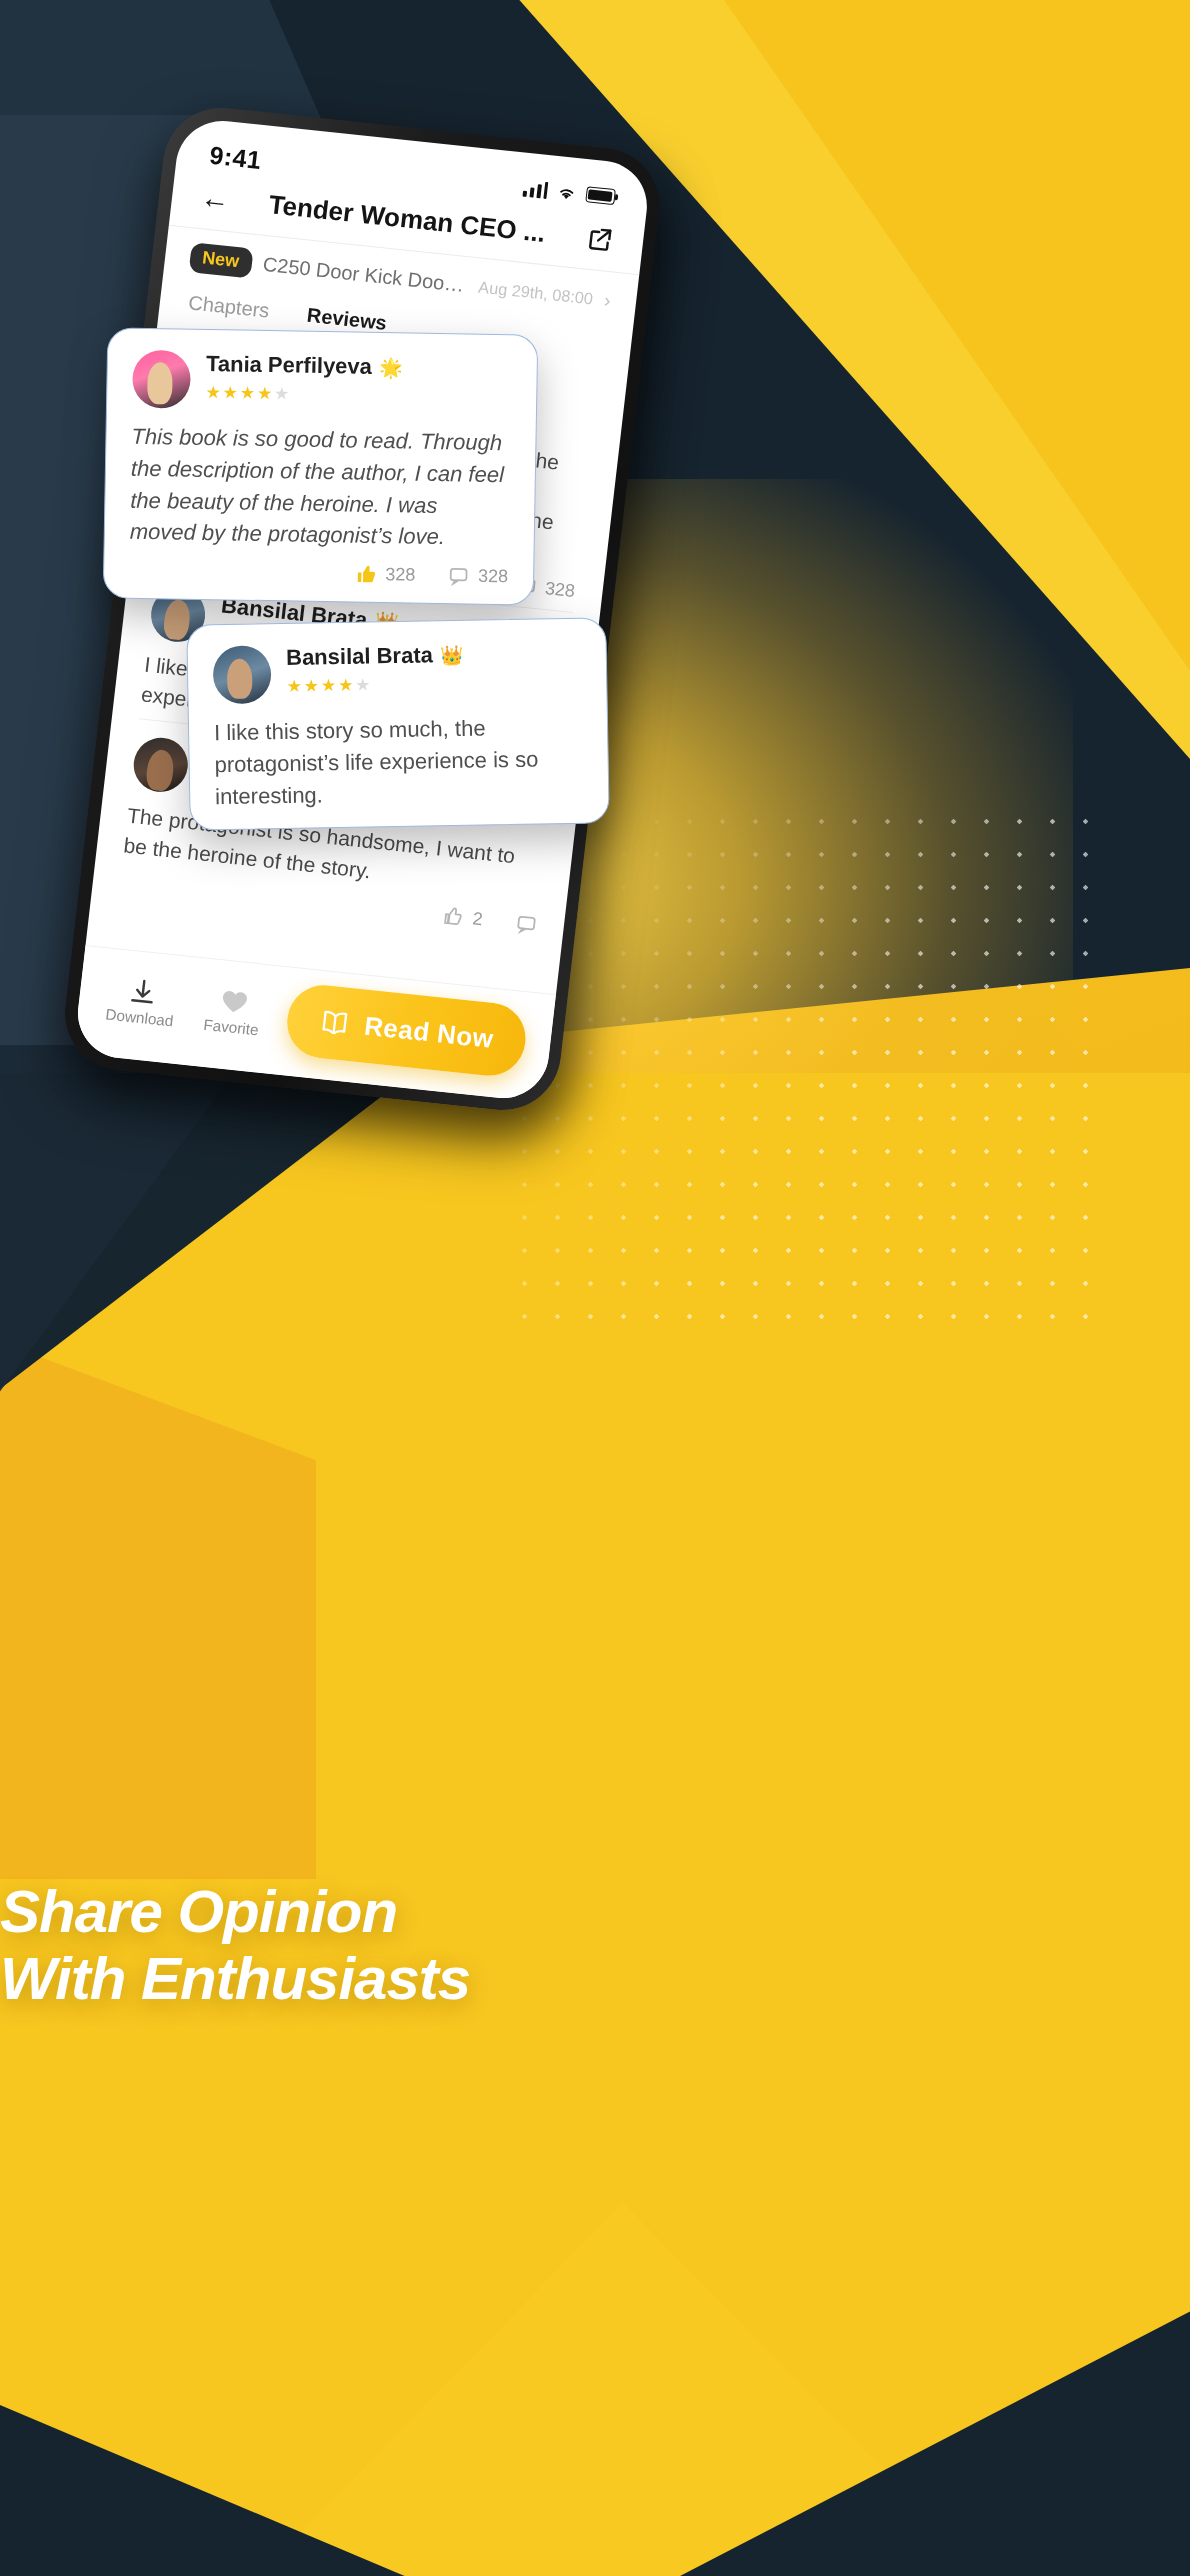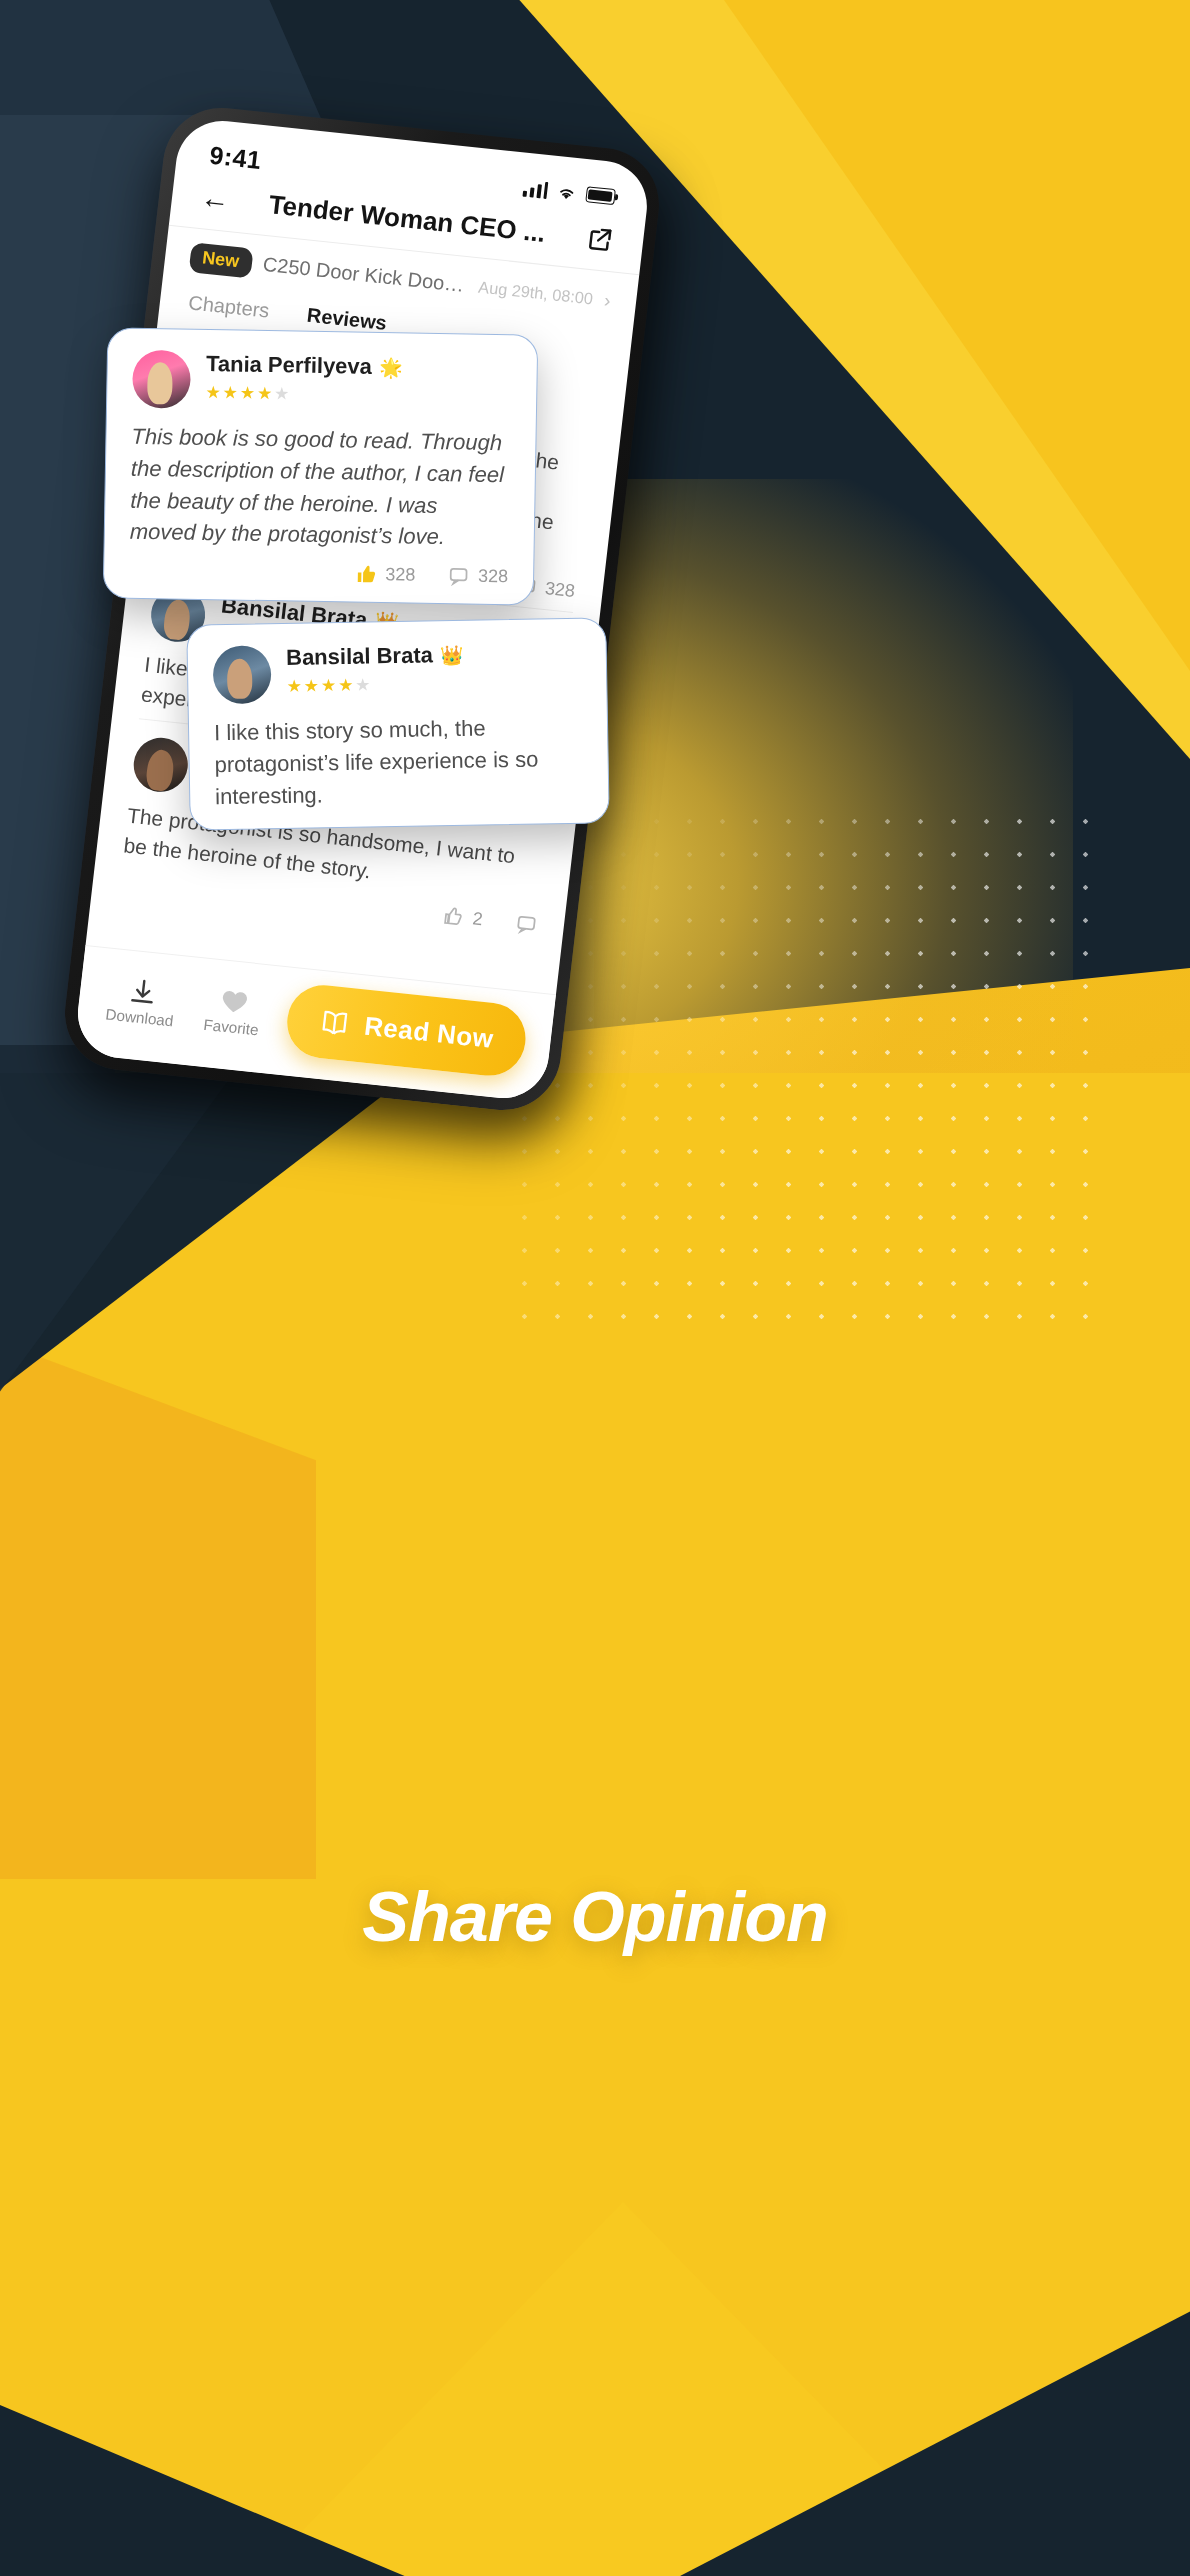--- a/index.html
+++ b/index.html
@@ -242,24 +242,23 @@
     display:flex; align-items:center; justify-content:center; gap:13.4px;
     box-shadow: 0 7.7px 19px rgba(240,180,20,.45);
     cursor:pointer;
   }
   .read-btn .bk { width:33px; height:27px; display:block; }
   .read-label { font-size:26px; font-weight:700; color:#fff; letter-spacing:0.5px; }
 
   
   #headline {
     position: absolute; left:0; right:0; top: 1878px;
-    text-align: center;
     font-style: italic; font-weight: 800;
     color: #ffffff;
-    font-size: 70px; line-height: 1.12;
+    font-size: 60px; line-height: 1.12;
     letter-spacing: -1px;
     text-shadow: 0 5.8px 21px rgba(120,80,0,.35);
   }
   #headline .l2 { display:block; }
 </style>
 </head>
 <body>
 
 <div id="bg">
   <div class="bg-dark-top"></div>
@@ -470,14 +469,15 @@
         <span class="rv-badge">👑</span>
       </div>
       <div class="stars">★★★★<span class="off">★</span></div>
     </div>
   </div>
   <div class="fc-text no-it">I like this story so much, the protagonist’s life experience is so interesting.</div>
 </div>
 
 <div id="headline">
   <span class="l1">Share Opinion</span>
+  <span class="l2">With Enthusiasts</span>
 </div>
 
 
 </body></html>

